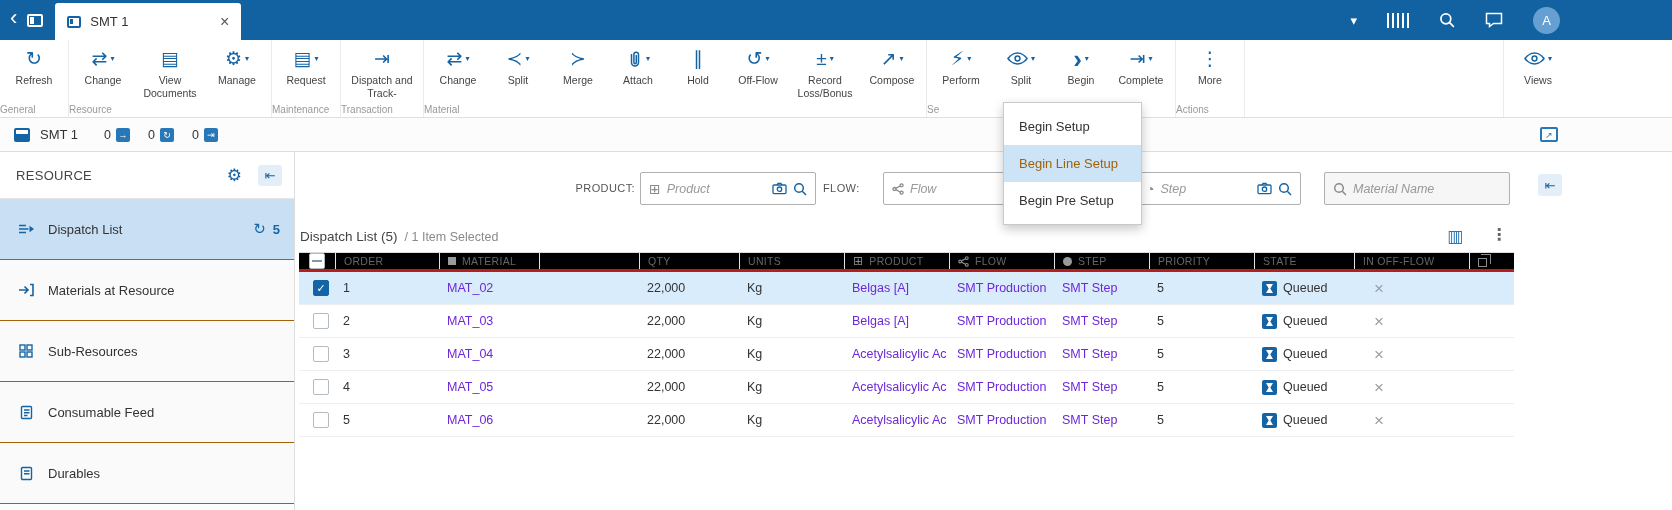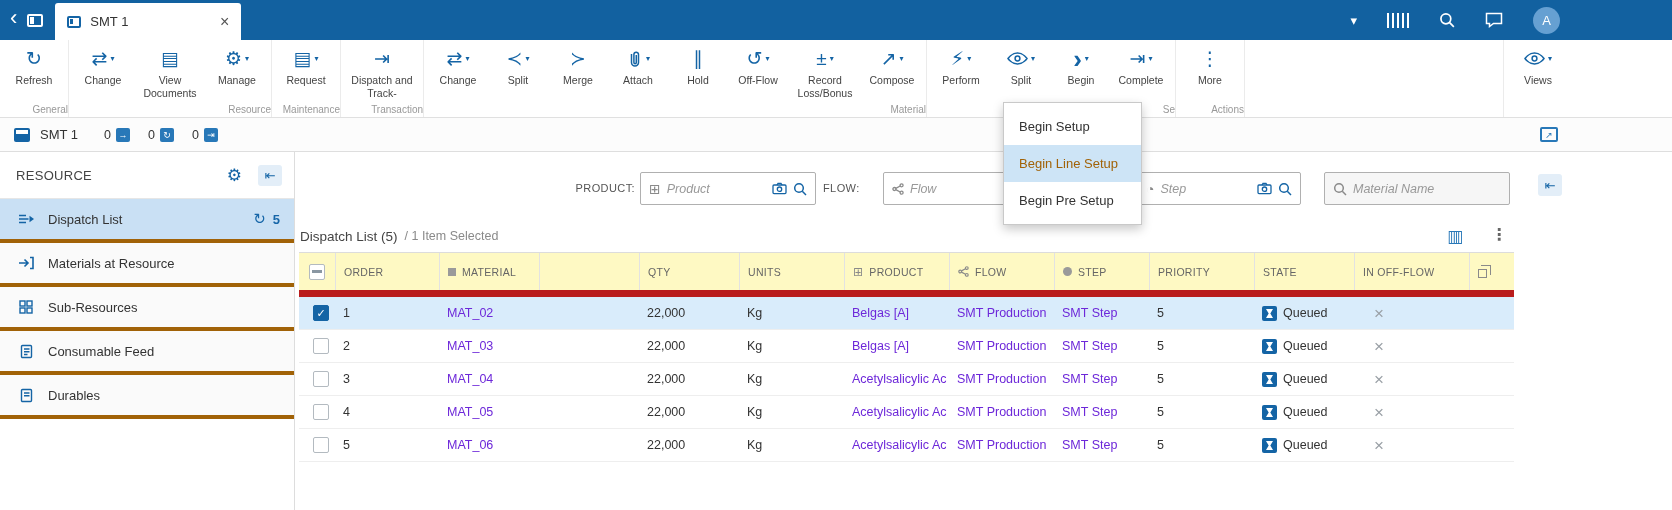--- a/index.html
+++ b/index.html
@@ -21,21 +21,21 @@
 .tbright{margin-left:auto;display:flex;align-items:center;gap:30px;padding-right:112px}
 .tbcaret{color:#fff;font-size:13px}
 .barcode{width:22px;height:15px;background:repeating-linear-gradient(90deg,#fff 0 2px,transparent 2px 5px)}
 .tbic{display:flex;align-items:center;color:#fff}
 .avatar{width:27px;height:27px;border-radius:50%;background:#66a0d2;color:#fff;font-size:13px;display:flex;align-items:center;justify-content:center}
 
 
 .ribbon{position:absolute;top:40px;left:0;width:1672px;height:78px;background:#fff;border-bottom:1px solid #e0e0e0;display:flex;padding-right:100px}
 .rgroups{display:flex}
 .rgroup{position:relative;display:flex;align-items:flex-start;padding:6px 4px 16px;border-right:1px solid #ebebeb}
-.gname{position:absolute;bottom:2px;left:0;right:0;text-align:right;font-size:10px;color:#999;white-space:nowrap;overflow:hidden}
+.gname{position:absolute;bottom:2px;left:0;right:0;text-align:left;font-size:10px;color:#999;white-space:nowrap;overflow:hidden}
 .rbtn{width:60px;display:flex;flex-direction:column;align-items:center}
 .rbtn.wide{width:74px}
 .rbtn .ic{height:25px;display:flex;align-items:center;justify-content:center;color:#1464a5;font-size:19px;line-height:1}
 .rbtn .caret{font-size:8px;margin-left:3px;color:#1464a5}
 .rbtn .lbl{margin-top:3px;font-size:10.5px;color:#444;text-align:center;line-height:1.2}
 .icw{display:inline-flex;align-items:center}
 .viewsgroup{margin-left:auto;border-left:1px solid #ebebeb;border-right:none}
 
 
 .menu{position:absolute;left:1003px;top:102px;width:139px;background:#fff;border:1px solid #c9c9c9;box-shadow:0 4px 10px rgba(0,0,0,.22);z-index:60;padding:5px 0}
@@ -52,46 +52,46 @@
 .cntic{width:14px;height:14px;background:#2878b8;border-radius:2px;color:#fff;font-size:9px;display:flex;align-items:center;justify-content:center}
 .shexpand{margin-left:auto;margin-right:114px;width:18px;height:15px;border:2px solid #2878b8;border-radius:2px;color:#2878b8;font-size:9px;display:flex;align-items:center;justify-content:center}
 
 
 .bodyrow{position:absolute;top:152px;left:0;width:1672px;height:358px;display:flex}
 .sidebar{width:295px;flex:none;border-right:1px solid #ddd;background:#fff}
 .sbhead{height:47px;border-bottom:1px solid #e6e6e6;display:flex;align-items:center;padding:0 12px 0 16px}
 .sbtitle{flex:1;font-size:13px;color:#444;letter-spacing:.3px}
 .gearic{color:#1464a5;font-size:17px;margin-right:16px}
 .chip{width:24px;height:21px;background:#e3eef8;border-radius:3px;color:#1464a5;font-size:13px;display:flex;align-items:center;justify-content:center}
-.sbitem{height:44px;display:flex;align-items:center;padding:0 14px 0 16px;border-bottom:4px solid #a16207;background:#fafafa;font-size:13px}
+.sbitem{height:61px;display:flex;align-items:center;padding:0 14px 0 16px;border-bottom:1px solid #a16207;background:#fafafa;font-size:13px}
 .sbitem.sel{background:#c9e0f4}
 .sbic{width:20px;color:#1464a5;display:flex;justify-content:center;margin-right:12px;flex:none}
 .sbbadge{margin-left:auto;display:flex;align-items:center;gap:7px;color:#1666a8}
 .sbbadge .r{font-size:15px}
 .sbbadge .n{font-size:13px;font-weight:bold}
 
 
 .content{position:relative;flex:1;background:#fff}
 .flabel{position:absolute;top:30px;font-size:11px;color:#555;letter-spacing:.4px}
 .inputbox{position:absolute;top:20px;height:33px;border:1px solid #b0b0b0;border-radius:2px;background:#fff;display:flex;align-items:center;gap:6px;padding:0 8px}
 .inputbox input{flex:1;min-width:0;border:none;outline:none;font-size:12.5px;font-family:inherit;background:transparent;color:#333}
 .inputbox input::placeholder{color:#999;font-style:italic}
 .inic{color:#8a8a8a;font-size:14px;line-height:1;flex:none;display:inline-flex}
 .boxic{color:#1464a5;display:inline-flex;flex:none}
 .searchbox{background:#f6f6f6}
 .ptoggle{position:absolute;top:22px;left:1243px;width:24px;height:22px;background:#e3eef8;border-radius:3px;color:#1464a5;font-size:13px;display:flex;align-items:center;justify-content:center}
-.titlerow{position:absolute;top:77px;left:5px;display:flex;align-items:flex-start;gap:7px}
+.titlerow{position:absolute;top:77px;left:5px;display:flex;align-items:center;gap:7px}
 .ltitle{font-size:13.5px;color:#444}
 .lsub{font-size:12.5px;color:#8a8a8a}
 .colchooser{position:absolute;top:74px;left:1152px;color:#2878b8;font-size:17px}
 .dots{position:absolute;top:73px;left:1196px;color:#666;font-size:16px;font-weight:bold}
 
 
 .table{position:absolute;top:100px;left:4px;width:1215px;font-size:12.5px}
-.thead{display:flex;height:45px;background:#fef9c3;border-top:1px solid #dcdcdc;border-bottom:7px solid #b91c1c}
+.thead{display:flex;height:20px;background:#000000;border-top:1px solid #dcdcdc;border-bottom:3px solid #b91c1c}
 .th{display:flex;align-items:center;gap:6px;padding-left:8px;font-size:10.5px;color:#666;letter-spacing:.3px;border-left:1px solid #e2e2e2;overflow:hidden;white-space:nowrap}
 .cbcell{display:flex;align-items:center;justify-content:center;padding-left:0;border-left:none}
 .trow{display:flex;height:33px;border-bottom:1px solid #eee;align-items:center}
 .trow.sel{background:#d9ecfb}
 .td{display:flex;align-items:center;padding-left:8px;overflow:hidden;white-space:nowrap;color:#333;height:100%}
 .link{color:#6d28d9}
 .cb{width:16px;height:16px;border:1.5px solid #b3bac0;border-radius:2px;background:#fff;position:relative;display:flex;align-items:center;justify-content:center;flex:none}
 .cb.checked{background:#1464a5;border-color:#1464a5;color:#fff;font-size:11px}
 .cb.ind::after{content:"";position:absolute;left:2px;right:2px;top:5.5px;height:2.5px;background:#8a97a2}
 .stateic{width:15px;height:15px;background:#1464a5;border-radius:2px;display:inline-flex;align-items:center;justify-content:center;margin-right:6px;flex:none}

